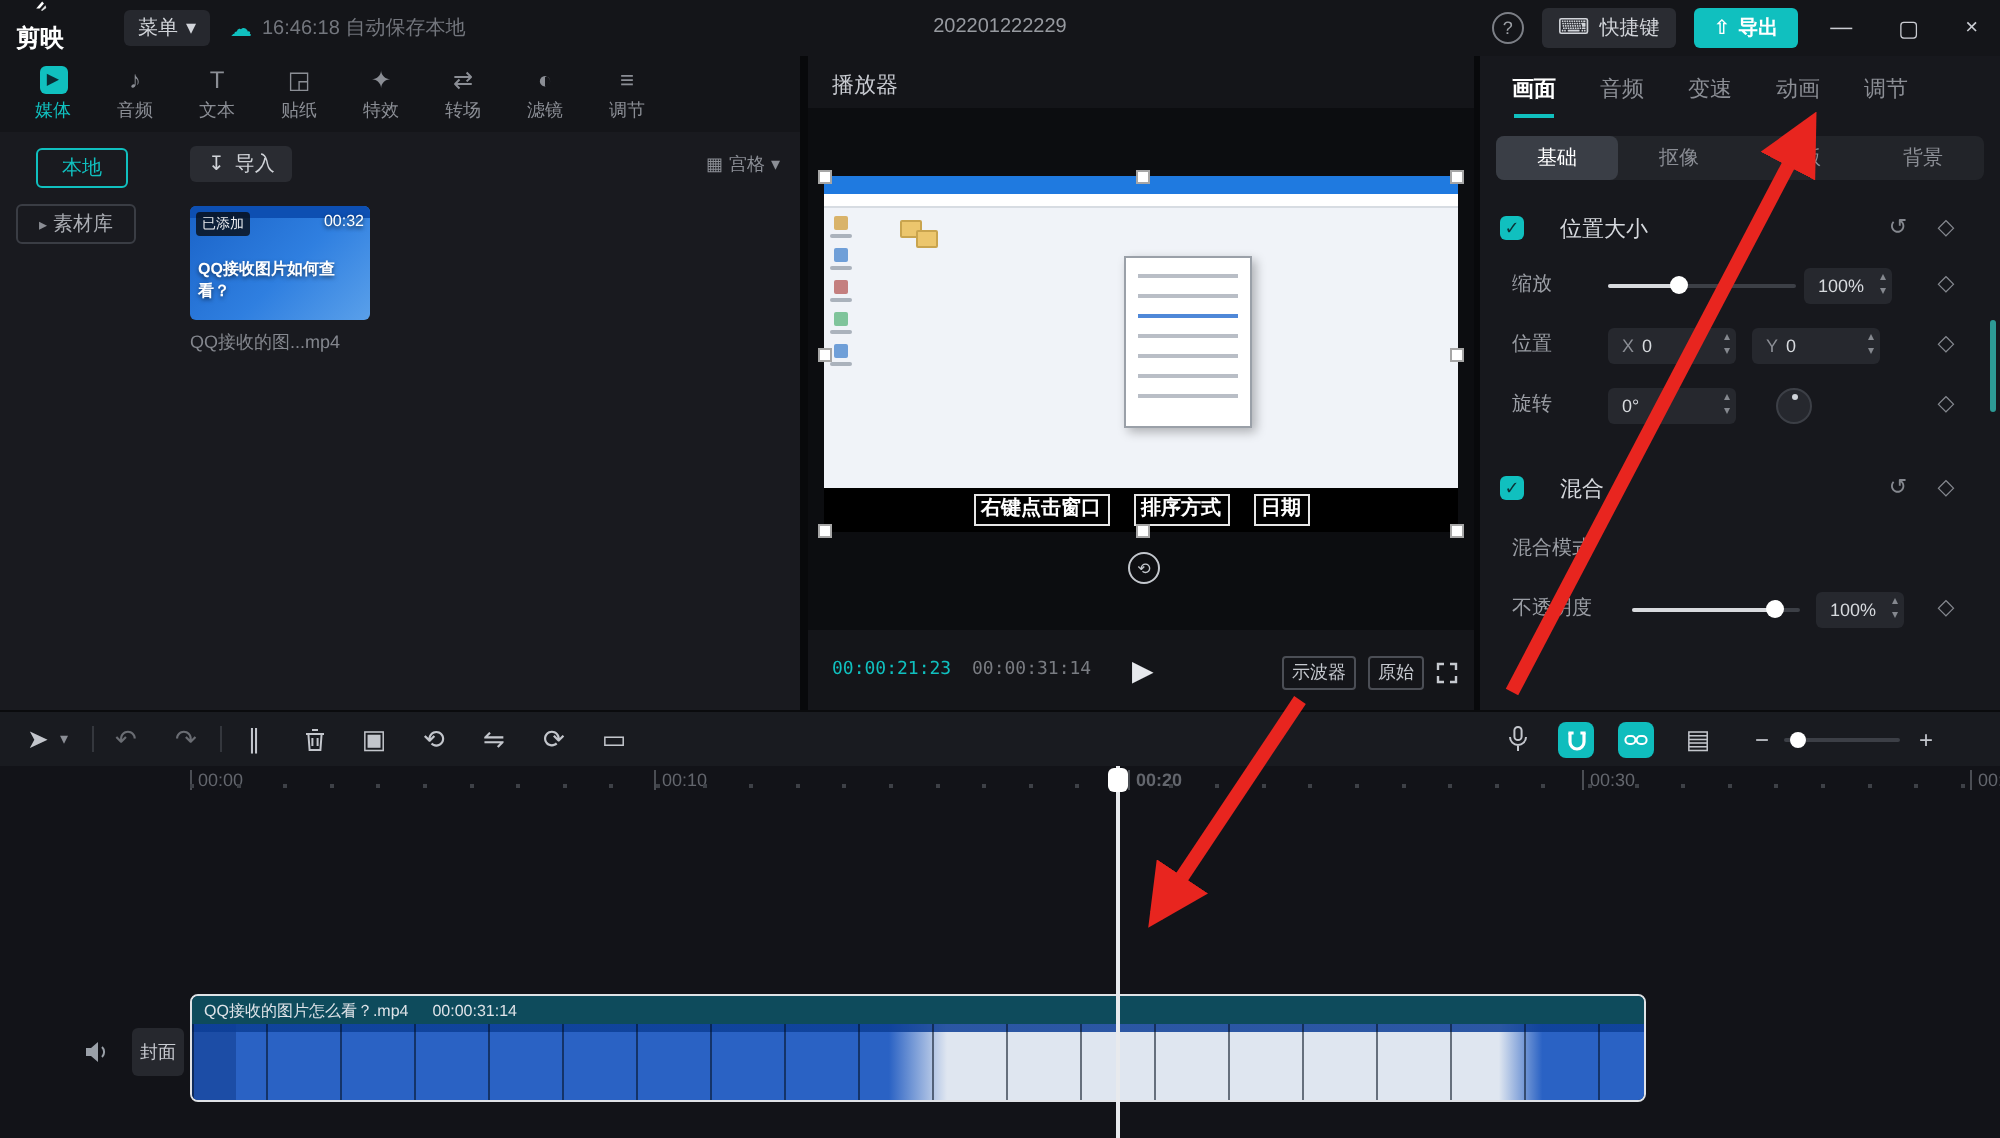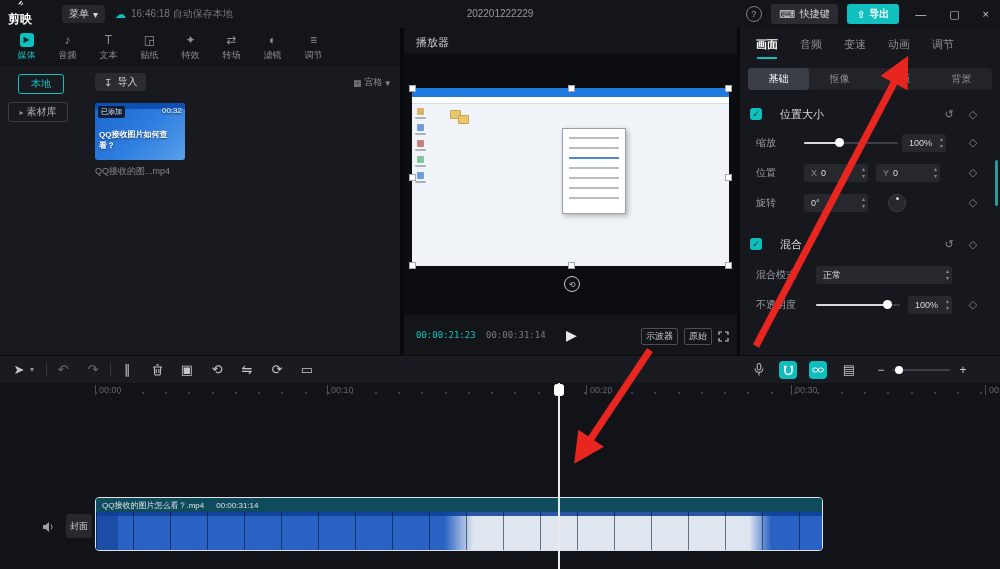--- a/index.html
+++ b/index.html
@@ -285,20 +285,25 @@
           <div class="ctx-menu">
             <div class="ctx-line"></div>
             <div class="ctx-line"></div>
             <div class="ctx-line hl"></div>
             <div class="ctx-line"></div>
             <div class="ctx-line"></div>
             <div class="ctx-line"></div>
             <div class="ctx-line"></div>
           </div>
 
+          <div class="subtitle-band">
+            <span class="sub-chunk">右键点击窗口</span>
+            <span class="sub-chunk">排序方式</span>
+            <span class="sub-chunk">日期</span>
+          </div>
         </div>
 
         <div class="hdl" style="left:-3px;top:-3px;"></div>
         <div class="hdl" style="left:156px;top:-3px;"></div>
         <div class="hdl" style="right:-3px;top:-3px;"></div>
         <div class="hdl" style="left:-3px;top:86px;"></div>
         <div class="hdl" style="right:-3px;top:86px;"></div>
         <div class="hdl" style="left:-3px;bottom:-3px;"></div>
         <div class="hdl" style="left:156px;bottom:-3px;"></div>
         <div class="hdl" style="right:-3px;bottom:-3px;"></div>
@@ -398,27 +403,20 @@
     <span class="kf-ic" style="top:166px;">◇</span>
 
     <div class="sec-head" style="top:208px;">
       <span class="cbx">✓</span>
       <span class="sec-title">混合</span>
     </div>
     <span class="reset-ic" style="top:208px;">↺</span>
     <span class="kf-ic" style="top:208px;">◇</span>
 
     <span class="plabel" style="top:238px;">混合模式</span>
-    <div class="valbox" style="left:76px;top:238px;width:136px;">
-      <span class="vtxt">正常</span>
-      <span class="steppers">
-          <span>▴</span>
-          <span>▾</span>
-        </span>
-    </div>
 
     <span class="plabel" style="top:268px;">不透明度</span>
     <div class="sliderw" style="left:76px;top:268px;width:84px;">
       <div class="track">
           <div class="fill" style="width:85%;"></div>
           <div class="knob" style="left:85%;"></div>
         </div>
     </div>
     <div class="valbox" style="left:168px;top:268px;width:44px;">
       <span class="vtxt">100%</span>
@@ -475,21 +473,21 @@
       <div class="track">
           <div class="knob" style="left:12%;width:8px;height:8px;top:-3px;"></div>
         </div>
     </div>
     <span class="tb-ic" style="left:954px;font-size:12px;">+</span>
   </div>
 
   <div id="timeline">
     <span class="ruler-label" style="left:95px;">00:00</span>
     <span class="ruler-label" style="left:327px;">00:10</span>
-    <span class="ruler-label" style="left:586px;">00:20</span>
+    <span class="ruler-label" style="left:564px;font-weight:bold;">00:20</span>
     <span class="ruler-label" style="left:791px;">00:30</span>
     <span class="ruler-label" style="left:985px;">00:40</span>
     <div class="tick-dots"></div>
 
     <div class="spk"><svg width="13" height="12" viewBox="0 0 13 12">
           <path d="M1 4h2.5L7 1v10L3.5 8H1z" fill="#9aa0a8"></path>
           <path d="M9 3.5a3.5 3.5 0 0 1 0 5" stroke="#9aa0a8" fill="none"></path>
         </svg></div>
     <div class="cover-btn">
         <span>封面</span>

